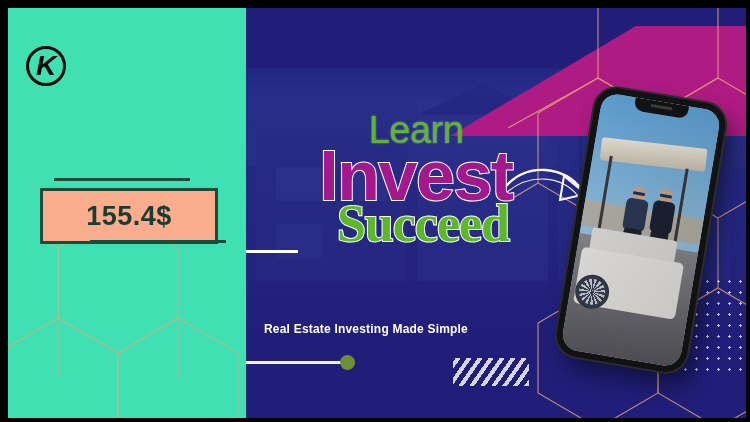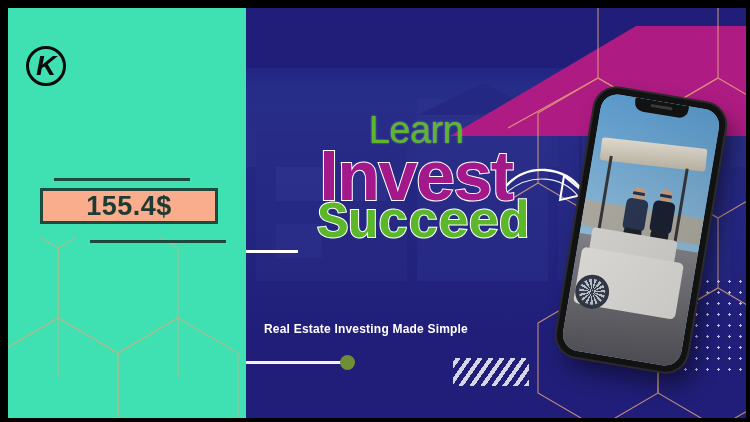--- a/index.html
+++ b/index.html
@@ -124,21 +124,21 @@
     color:#0a0a0a;letter-spacing:-0.5px;
     font-family:"Liberation Sans",sans-serif;
   }
 
   .price-wrap{position:absolute;left:32px;top:180px;width:180px;}
   .price-line-top{
     position:absolute;left:14px;top:-10px;width:136px;height:3px;background:#1d4a3d;
   }
   .price-box{
     position:relative;
-    width:178px;height:36px;
+    width:178px;height:56px;
     background:#F9AD8C;
     border:3px solid #1d4a3d;
     box-sizing:border-box;
     display:flex;align-items:center;justify-content:center;
   }
   .price-box span{
     font-size:27px;font-weight:bold;color:#1d3a33;letter-spacing:.5px;
     font-family:"Liberation Sans",sans-serif;
   }
   .price-line-bot{
@@ -154,21 +154,21 @@
   }
   .h-invest{
     font-size:70px;font-weight:bold;color:#A3198B;line-height:0.92;
     font-family:"Liberation Sans",sans-serif;letter-spacing:-1.5px;
     margin-top:-4px;
     -webkit-text-stroke:2px #ffffff;
     paint-order:stroke fill;
   }
   .h-succeed{
     font-size:52px;font-weight:bold;color:#5CB82A;line-height:0.92;
-    font-family:Liberation Mono, monospace;letter-spacing:-1px;
+    font-family:Liberation Serif, serif;letter-spacing:-1px;
     margin-top:-8px;margin-left:14px;
     -webkit-text-stroke:2px #ffffff;
     paint-order:stroke fill;
   }
 
   .subtitle{
     position:absolute;left:248px;top:314px;
     font-size:12px;font-weight:bold;color:#ffffff;
     font-family:"Liberation Sans",sans-serif;letter-spacing:0.2px;margin-left:8px;
   }

